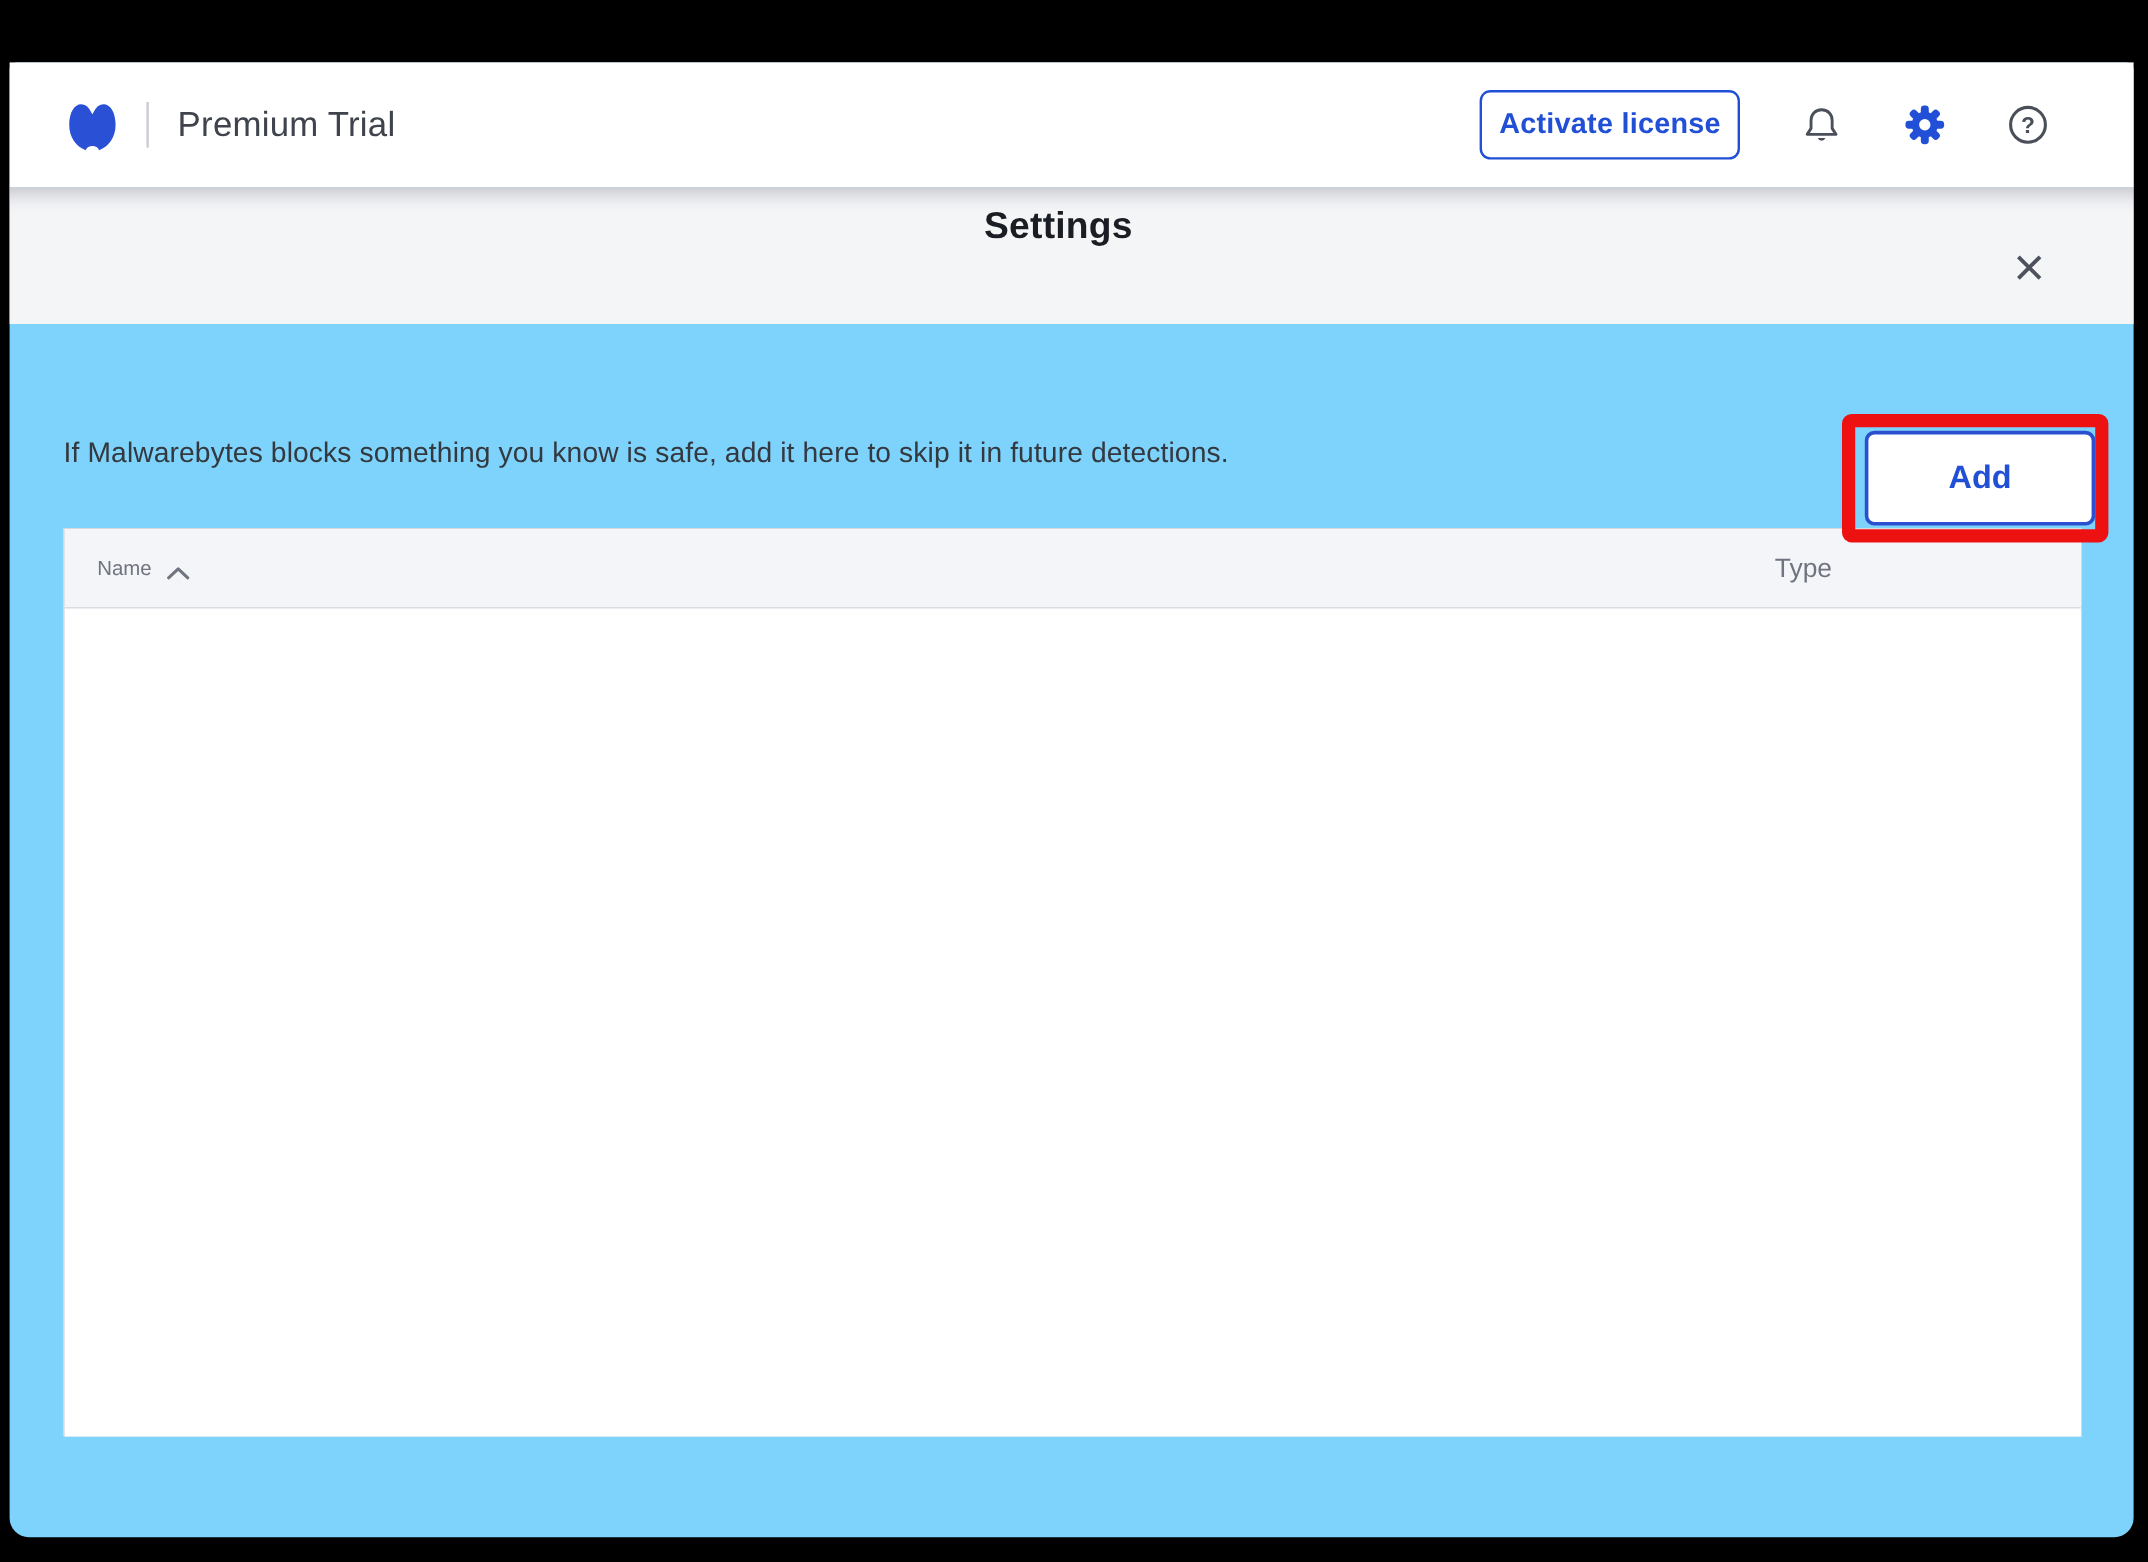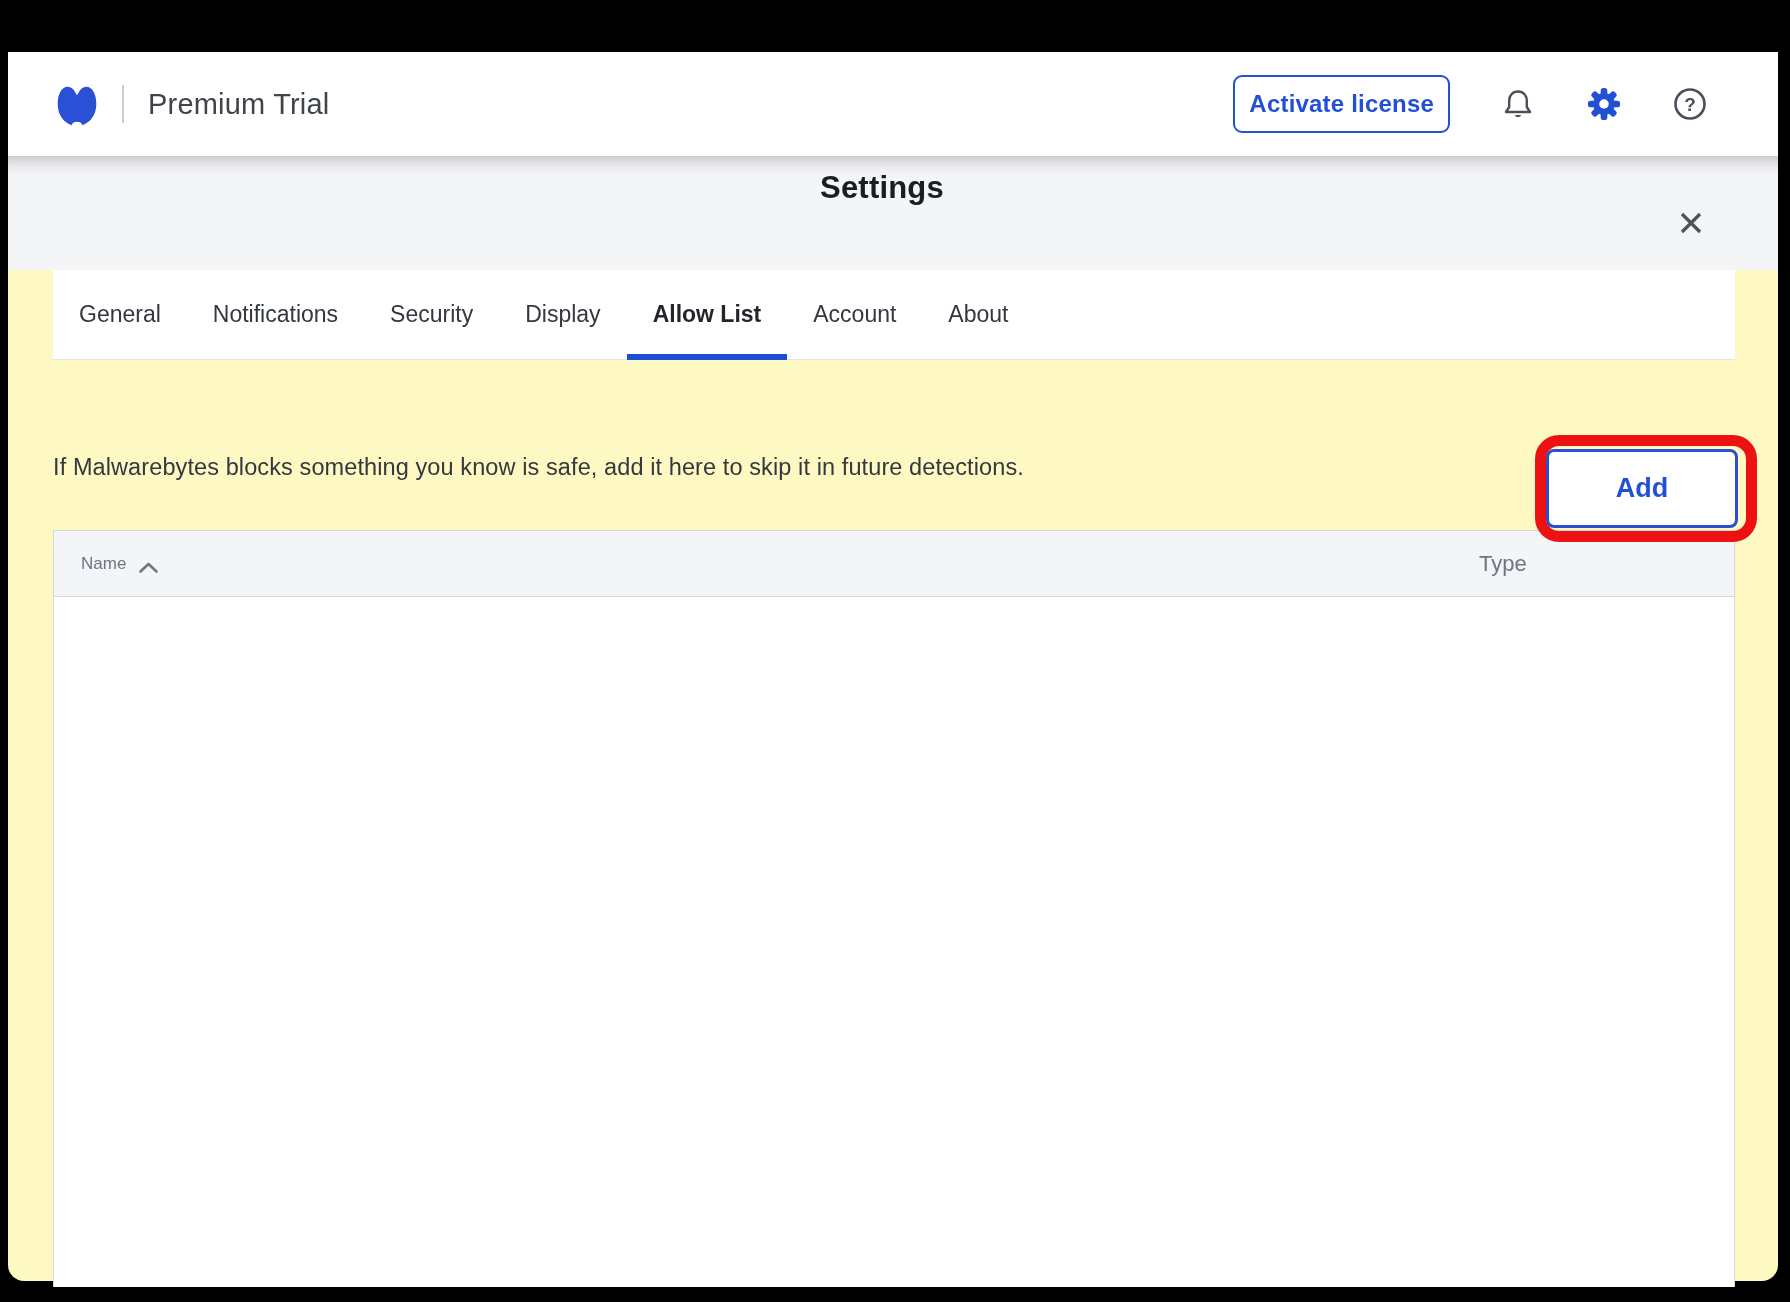--- a/index.html
+++ b/index.html
@@ -9,21 +9,21 @@
     font-family: "Liberation Sans", "DejaVu Sans", sans-serif;
     position: relative;
     overflow: hidden;
   }
 
   
   .window {
     position: absolute;
     left: 8px; top: 52px;
     width: 1770px; height: 1229px;
-    background: #fef9c3;
+    background: #7dd3fc;
     border-radius: 6px 6px 16px 16px;
     overflow: visible;
   }
 
   
   .app-header {
     height: 104px;
     display: flex;
     align-items: center;
     padding: 0 70px 0 46px;
@@ -141,24 +141,24 @@
     letter-spacing: 0.1px;
   }
   
   .annotation-box {
     position: absolute;
     top: 75px;
     right: -22px;
     width: 222px;
     height: 107px;
     border: 11px solid #ee1112;
-    border-radius: 24px;
-    display: flex;
-    align-items: center;
-    justify-content: flex-start;
+    border-radius: 8px;
+    display: flex;
+    align-items: center;
+    justify-content: flex-end;
     z-index: 5;
     pointer-events: none;
   }
   .add-btn {
     width: 192px;
     height: 79px;
     background: #fff;
     border: 3px solid #2b50cf;
     border-radius: 8px;
     color: #2150d6;
@@ -254,43 +254,20 @@
 
   <div class="settings-bar">
     <div class="settings-title">Settings</div>
     <button class="close-btn" aria-label="close settings">
       <svg width="28" height="28" viewBox="0 0 28 28">
         <path d="M5 5 L23 23 M23 5 L5 23" stroke="#4c515c" stroke-width="3.2"></path>
       </svg>
     </button>
   </div>
 
-  <div class="tabs">
-    <div class="tab">
-        <span>General</span>
-      </div>
-    <div class="tab">
-        <span>Notifications</span>
-      </div>
-    <div class="tab">
-        <span>Security</span>
-      </div>
-    <div class="tab">
-        <span>Display</span>
-      </div>
-    <div class="tab active">
-        <span>Allow List</span>
-      </div>
-    <div class="tab">
-        <span>Account</span>
-      </div>
-    <div class="tab">
-        <span>About</span>
-      </div>
-  </div>
 
   <div class="content">
 
     <div class="desc-row">
       <div class="allow-desc">If Malwarebytes blocks something you know is safe, add it here to skip it in future detections.</div>
 
       <div class="annotation-box">
         <button class="add-btn">Add</button>
       </div>
     </div>

